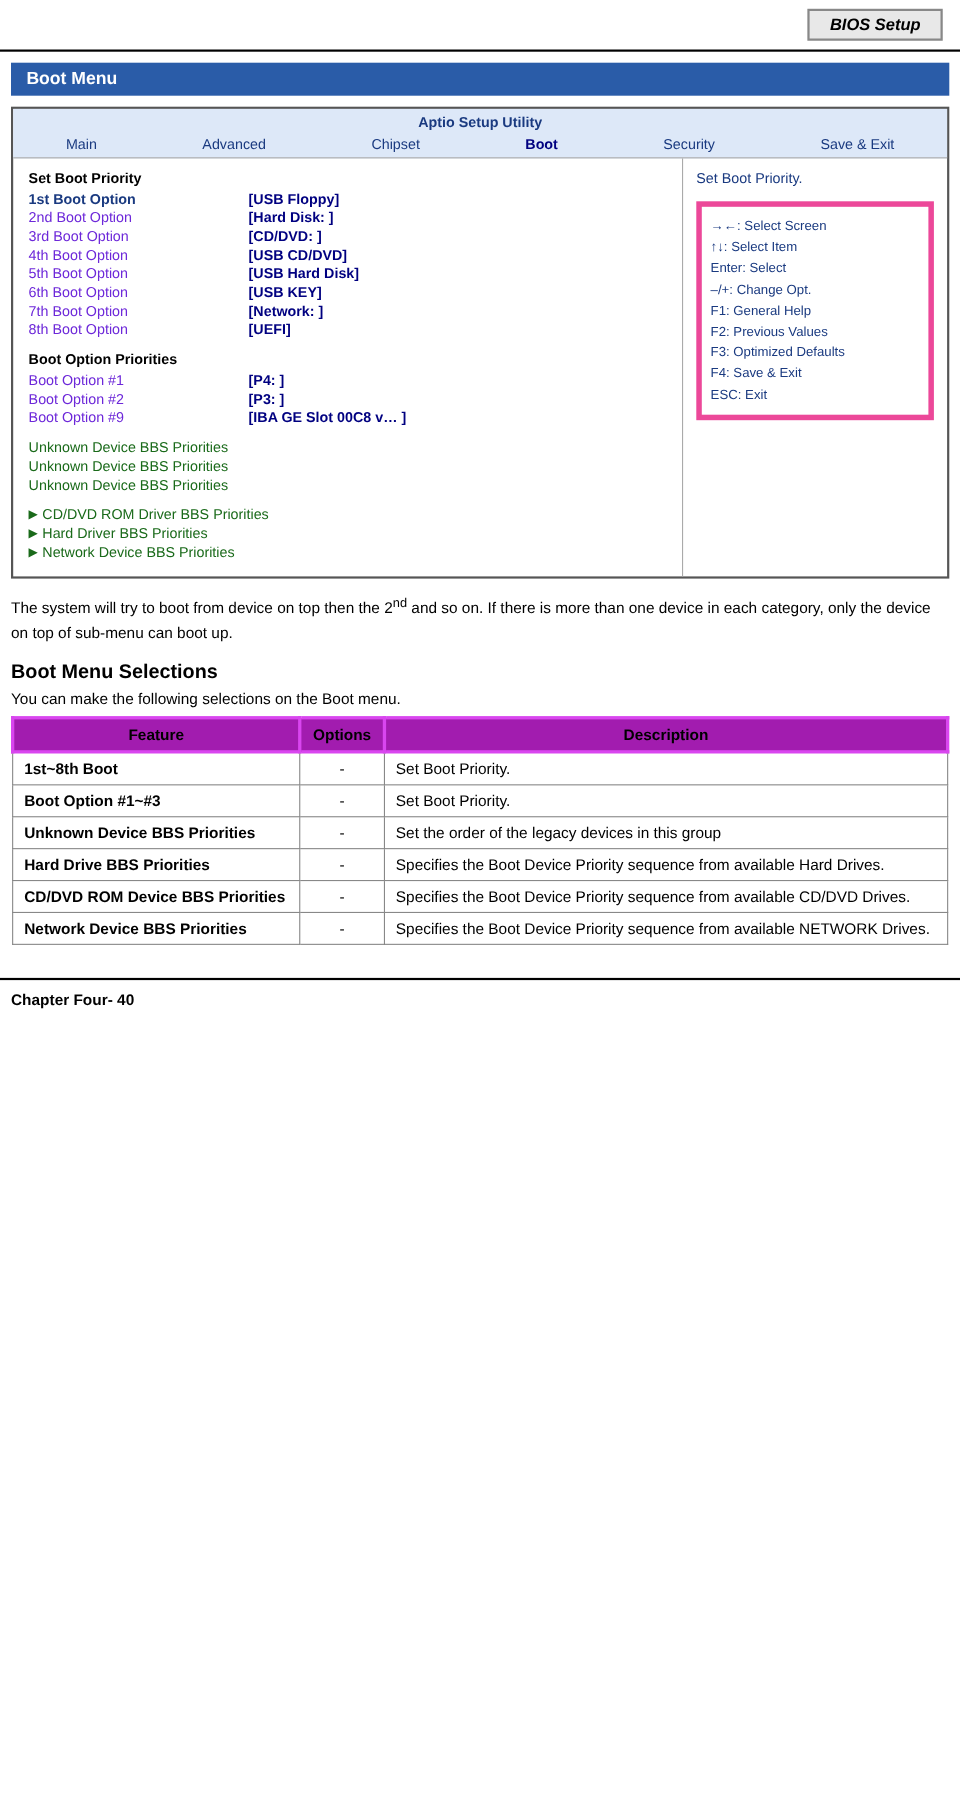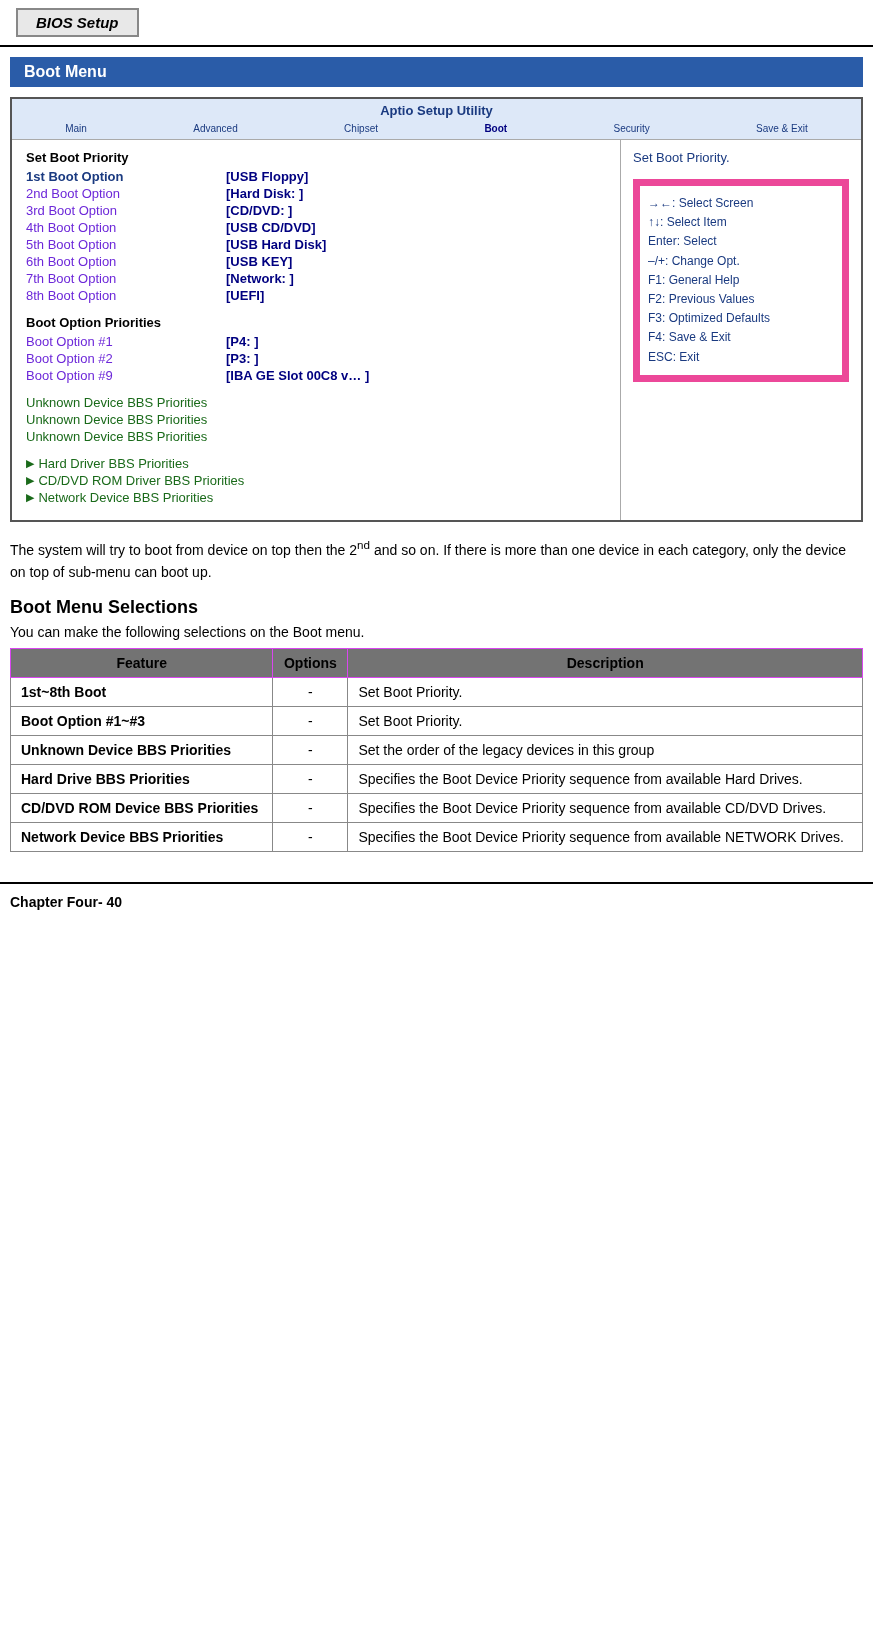--- a/index.html
+++ b/index.html
@@ -9,20 +9,21 @@
       background: #fff;
       font-family: Arial, sans-serif;
       font-size: 14px;
       color: #000;
       position: relative;
     }
 
     
     .bios-header {
       display: flex;
+      justify-content: flex-end;
       padding: 8px 16px;
       border-bottom: 2px solid #000;
     }
     .bios-title {
       font-style: italic;
       font-weight: bold;
       font-size: 15px;
       border: 2px solid #888;
       padding: 4px 18px;
       background: #e8e8e8;
@@ -85,21 +86,21 @@
       color: #000080;
       font-weight: bold;
       font-size: 13px;
     }
 
     .bios-spacer {
       height: 10px;
     }
 
     .bios-hint-box {
-      border: 7px solid #ec4899;
+      border: 5px solid #ec4899;
       padding: 8px;
       margin-top: 10px;
       font-size: 12px;
       color: #1a3a80;
       line-height: 1.6;
     }
 
     .right-description {
       color: #1a3a80;
       font-size: 13px;
@@ -140,22 +141,22 @@
     }
 
     
     .selections-table {
       width: calc(100% - 20px);
       margin: 0 10px;
       border-collapse: collapse;
       font-size: 14px;
     }
     .selections-table th {
-      background: #737373;
-      border: 1px solid #d946ef;
+      background: #a21caf;
+      border: 3px solid #d946ef;
       padding: 6px 10px;
       font-weight: bold;
     }
     .selections-table td {
       border: 1px solid #888;
       padding: 6px 10px;
       vertical-align: top;
     }
     .selections-table td:first-child {
       font-weight: bold;
@@ -188,21 +189,21 @@
       font-size: 13px;
     }
     .nav-row {
       display: flex;
       justify-content: space-around;
       padding: 3px 0;
     }
     .nav-tab {
       padding: 2px 8px;
       color: #1a3a80;
-      font-size: 10px;
+      font-size: 13px;
       text-align: center;
     }
     .nav-tab.active {
       font-weight: bold;
       color: #000080;
     }
   </style>
 </head>
 <body>
 
@@ -283,22 +284,22 @@
       </div>
 
       <div class="bios-spacer"></div>
 
       <div class="bios-option-label" style="color:#1a6a1a;margin-bottom:2px;">Unknown Device BBS Priorities</div>
       <div class="bios-option-label" style="color:#1a6a1a;margin-bottom:2px;">Unknown Device BBS Priorities</div>
       <div class="bios-option-label" style="color:#1a6a1a;margin-bottom:2px;">Unknown Device BBS Priorities</div>
 
       <div class="bios-spacer"></div>
 
+      <div class="bios-submenu-item">CD/DVD ROM Driver BBS Priorities</div>
       <div class="bios-submenu-item">Hard Driver BBS Priorities</div>
-      <div class="bios-submenu-item">CD/DVD ROM Driver BBS Priorities</div>
       <div class="bios-submenu-item">Network Device BBS Priorities</div>
 
     </div>
 
     <div class="bios-right">
       <div class="right-description">Set Boot Priority.</div>
       <div class="bios-hint-box">
         <div>→←: Select Screen</div>
         <div>↑↓: Select Item</div>
         <div>Enter: Select</div>

